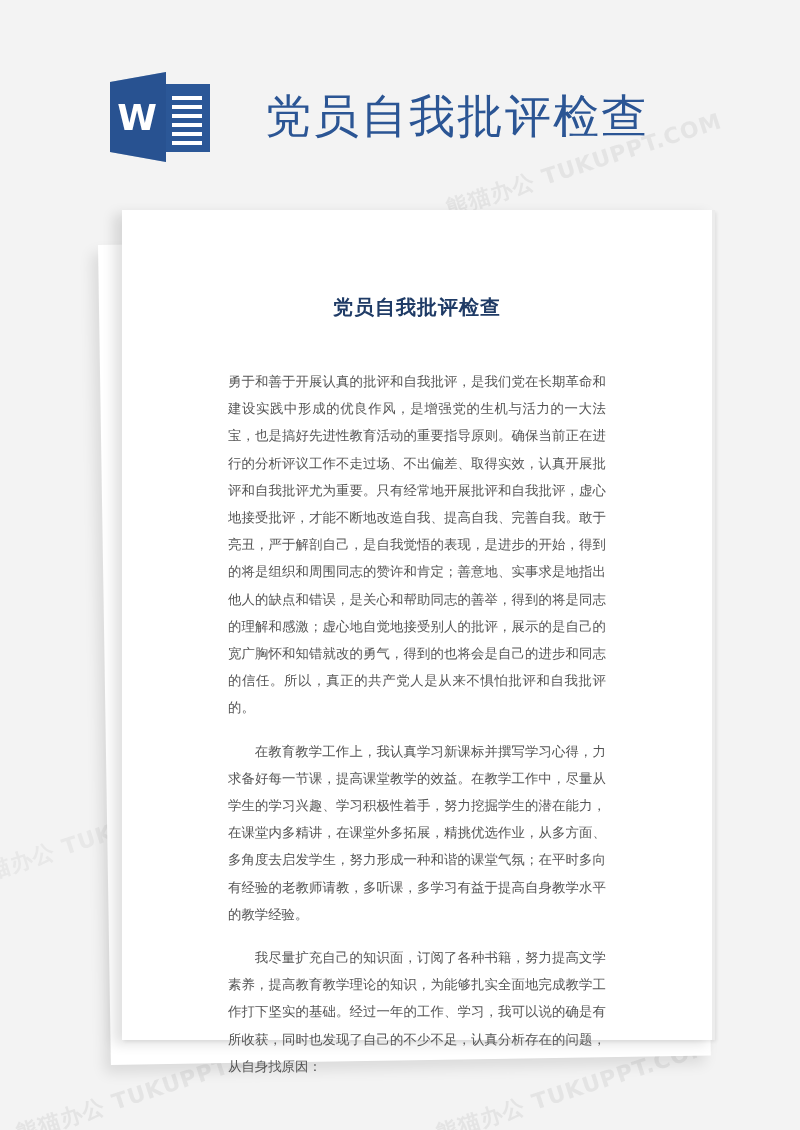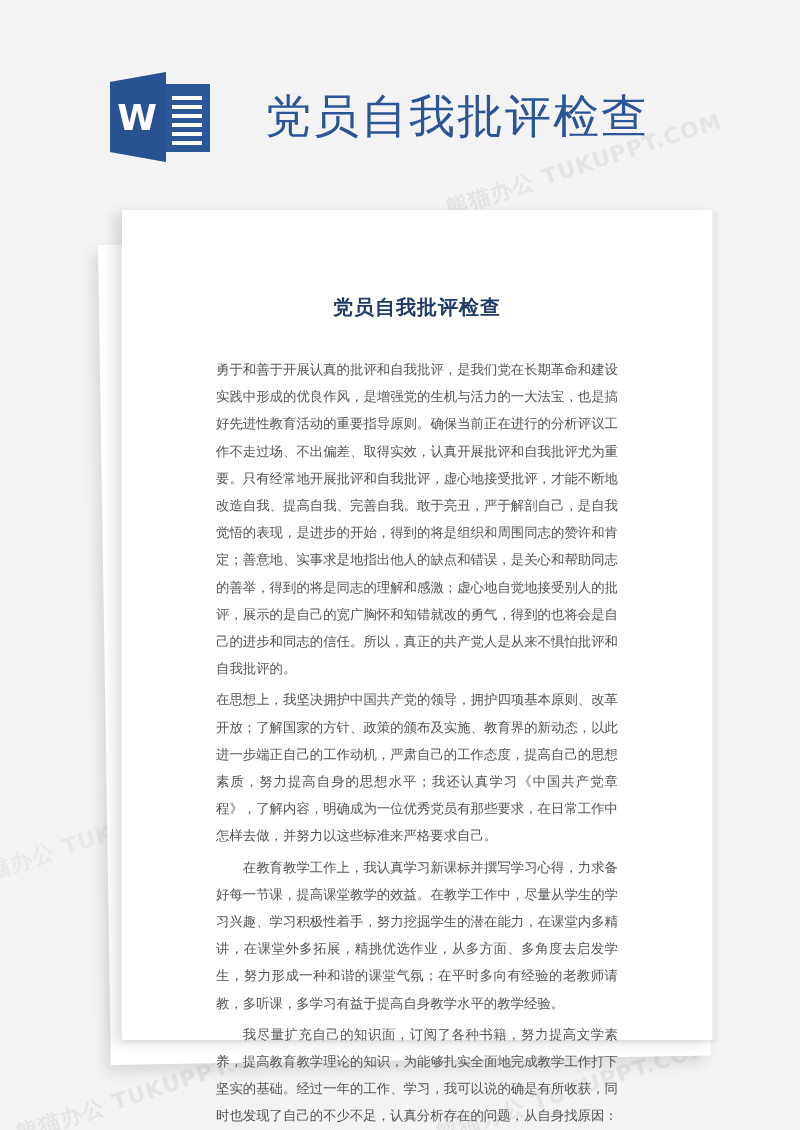--- a/index.html
+++ b/index.html
@@ -39,21 +39,21 @@
   .doc-title {
     position: absolute; left: 0; top: 84px; width: 590px; text-align: center;
     font-family: "DejaVu Sans", "Liberation Sans", sans-serif;
     font-weight: bold; font-size: 20px; color: #1f3b66; letter-spacing: 1px;
   }
   .doc-body {
     position: absolute; left: 90px; top: 142px; width: 410px;
     font-size: 13.4px; line-height: 27.2px; color: #555;
     text-align: justify;
   }
-  .doc-body p { margin: 4px; }
+  .doc-body p { margin: 16px; }
   .doc-body p.indent { text-indent: 2em; }
 </style>
 </head>
 <body>
 
 <div class="header">
   <svg class="word-icon" viewBox="0 0 102 90">
     <rect x="38" y="12" width="62" height="68" fill="#2b5797"></rect>
     <g fill="#ffffff">
       <rect x="62" y="24" width="30" height="4"></rect>
@@ -74,18 +74,17 @@
 <div class="watermark" style="left:10px; top:1075px;">熊猫办公 TUKUPPT.COM</div>
 <div class="watermark" style="left:430px; top:1075px;">熊猫办公 TUKUPPT.COM</div>
 <div class="watermark" style="left:-40px; top:820px; color: rgba(200,200,200,0.25);">熊猫办公 TUKUPPT.COM</div>
 
 <div class="page-back"></div>
 
 <div class="page-front">
   <div class="doc-title">党员自我批评检查</div>
   <div class="doc-body">
     <p>勇于和善于开展认真的批评和自我批评，是我们党在长期革命和建设实践中形成的优良作风，是增强党的生机与活力的一大法宝，也是搞好先进性教育活动的重要指导原则。确保当前正在进行的分析评议工作不走过场、不出偏差、取得实效，认真开展批评和自我批评尤为重要。只有经常地开展批评和自我批评，虚心地接受批评，才能不断地改造自我、提高自我、完善自我。敢于亮丑，严于解剖自己，是自我觉悟的表现，是进步的开始，得到的将是组织和周围同志的赞许和肯定；善意地、实事求是地指出他人的缺点和错误，是关心和帮助同志的善举，得到的将是同志的理解和感激；虚心地自觉地接受别人的批评，展示的是自己的宽广胸怀和知错就改的勇气，得到的也将会是自己的进步和同志的信任。所以，真正的共产党人是从来不惧怕批评和自我批评的。</p>
-    <p>在思想上，我坚决拥护中国共产党的领导，拥护四项基本原则、改革开放；了解国家的方针、政策的颁布及实施、教育界的新动态，以此进一步端正自己的工作动机，严肃自己的工作态度，提高自己的思想素质，努力提高自身的思想水平；我还认真学习《中国共产党章程》，了解内容，明确成为一位优秀党员有那些要求，在日常工作中怎样去做，并努力以这些标准来严格要求自己。</p>
     <p class="indent">在教育教学工作上，我认真学习新课标并撰写学习心得，力求备好每一节课，提高课堂教学的效益。在教学工作中，尽量从学生的学习兴趣、学习积极性着手，努力挖掘学生的潜在能力，在课堂内多精讲，在课堂外多拓展，精挑优选作业，从多方面、多角度去启发学生，努力形成一种和谐的课堂气氛；在平时多向有经验的老教师请教，多听课，多学习有益于提高自身教学水平的教学经验。</p>
     <p class="indent">我尽量扩充自己的知识面，订阅了各种书籍，努力提高文学素养，提高教育教学理论的知识，为能够扎实全面地完成教学工作打下坚实的基础。经过一年的工作、学习，我可以说的确是有所收获，同时也发现了自己的不少不足，认真分析存在的问题，从自身找原因：</p>
 
   </div>
 </div>
 
 </body></html>

